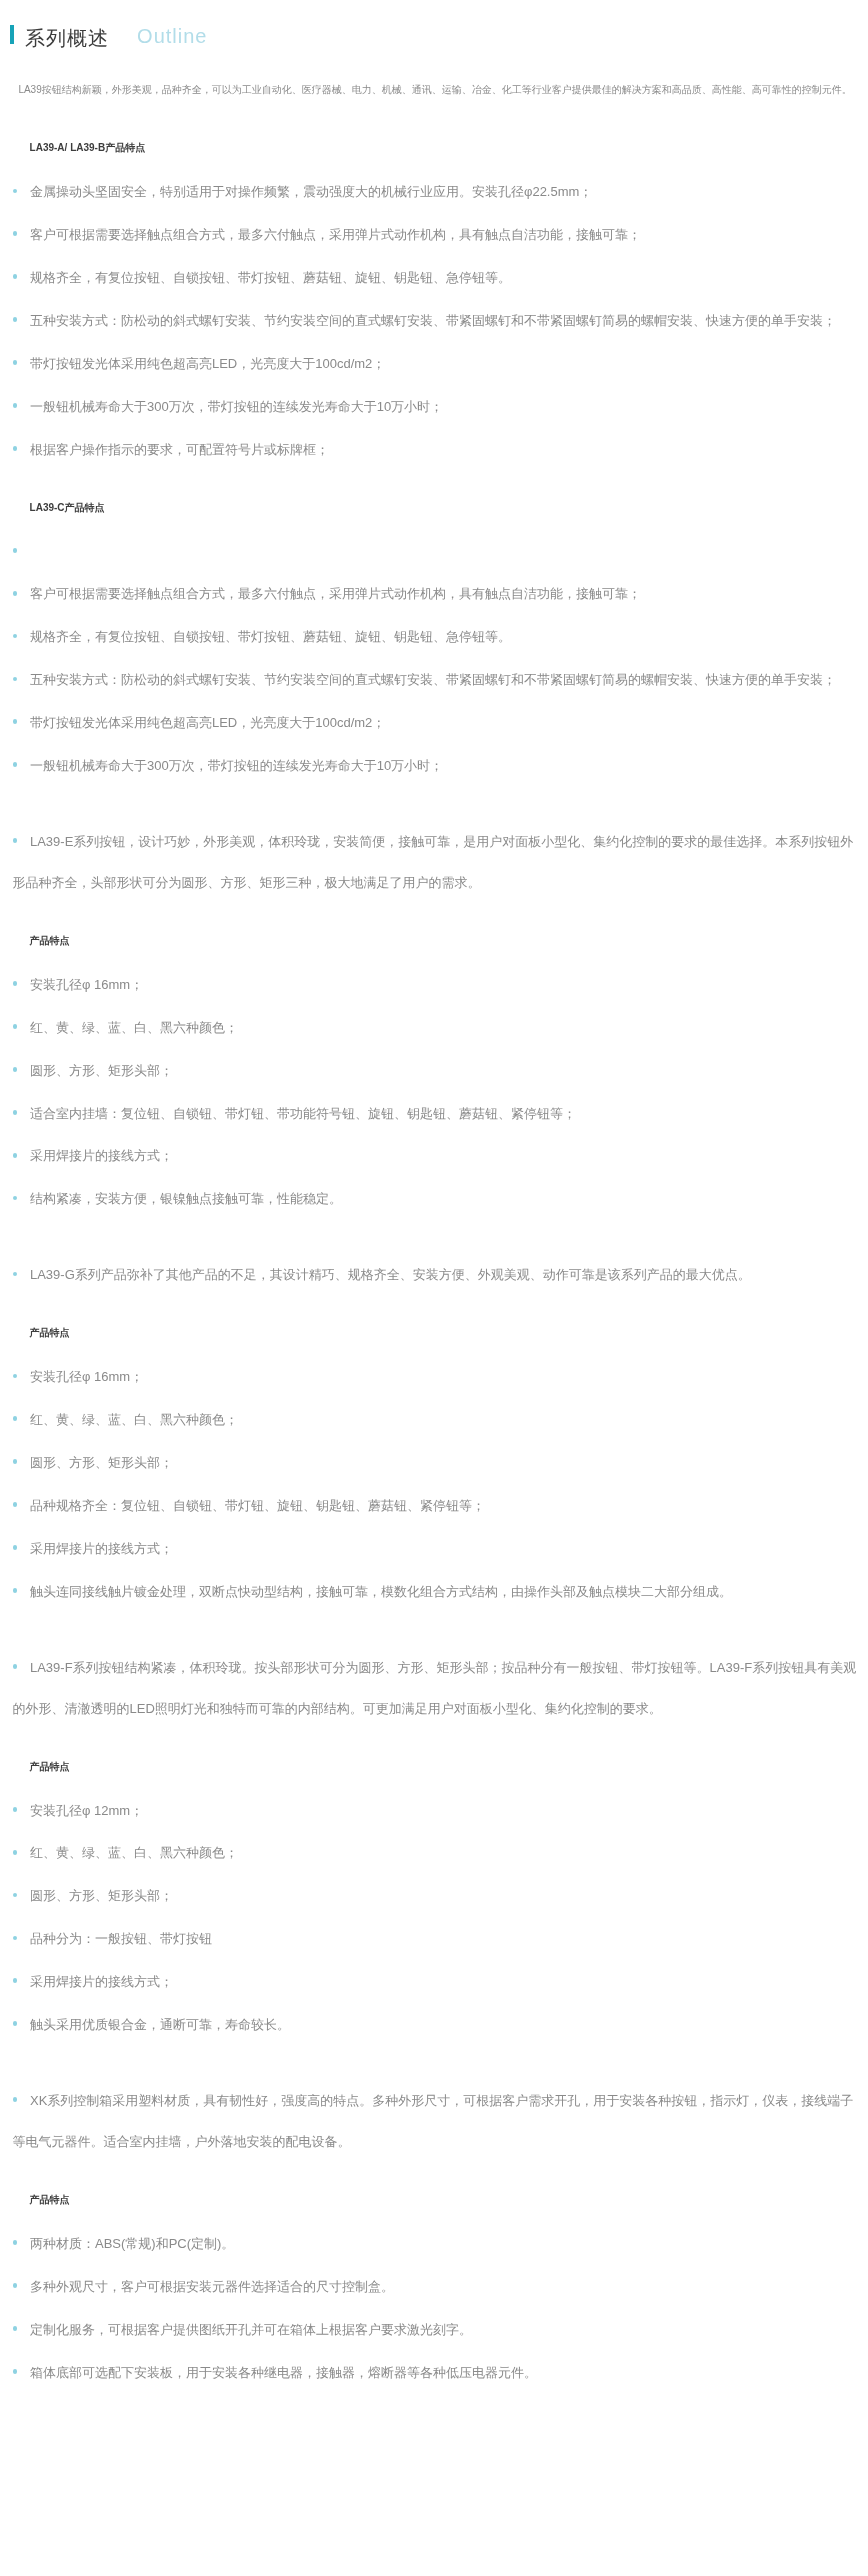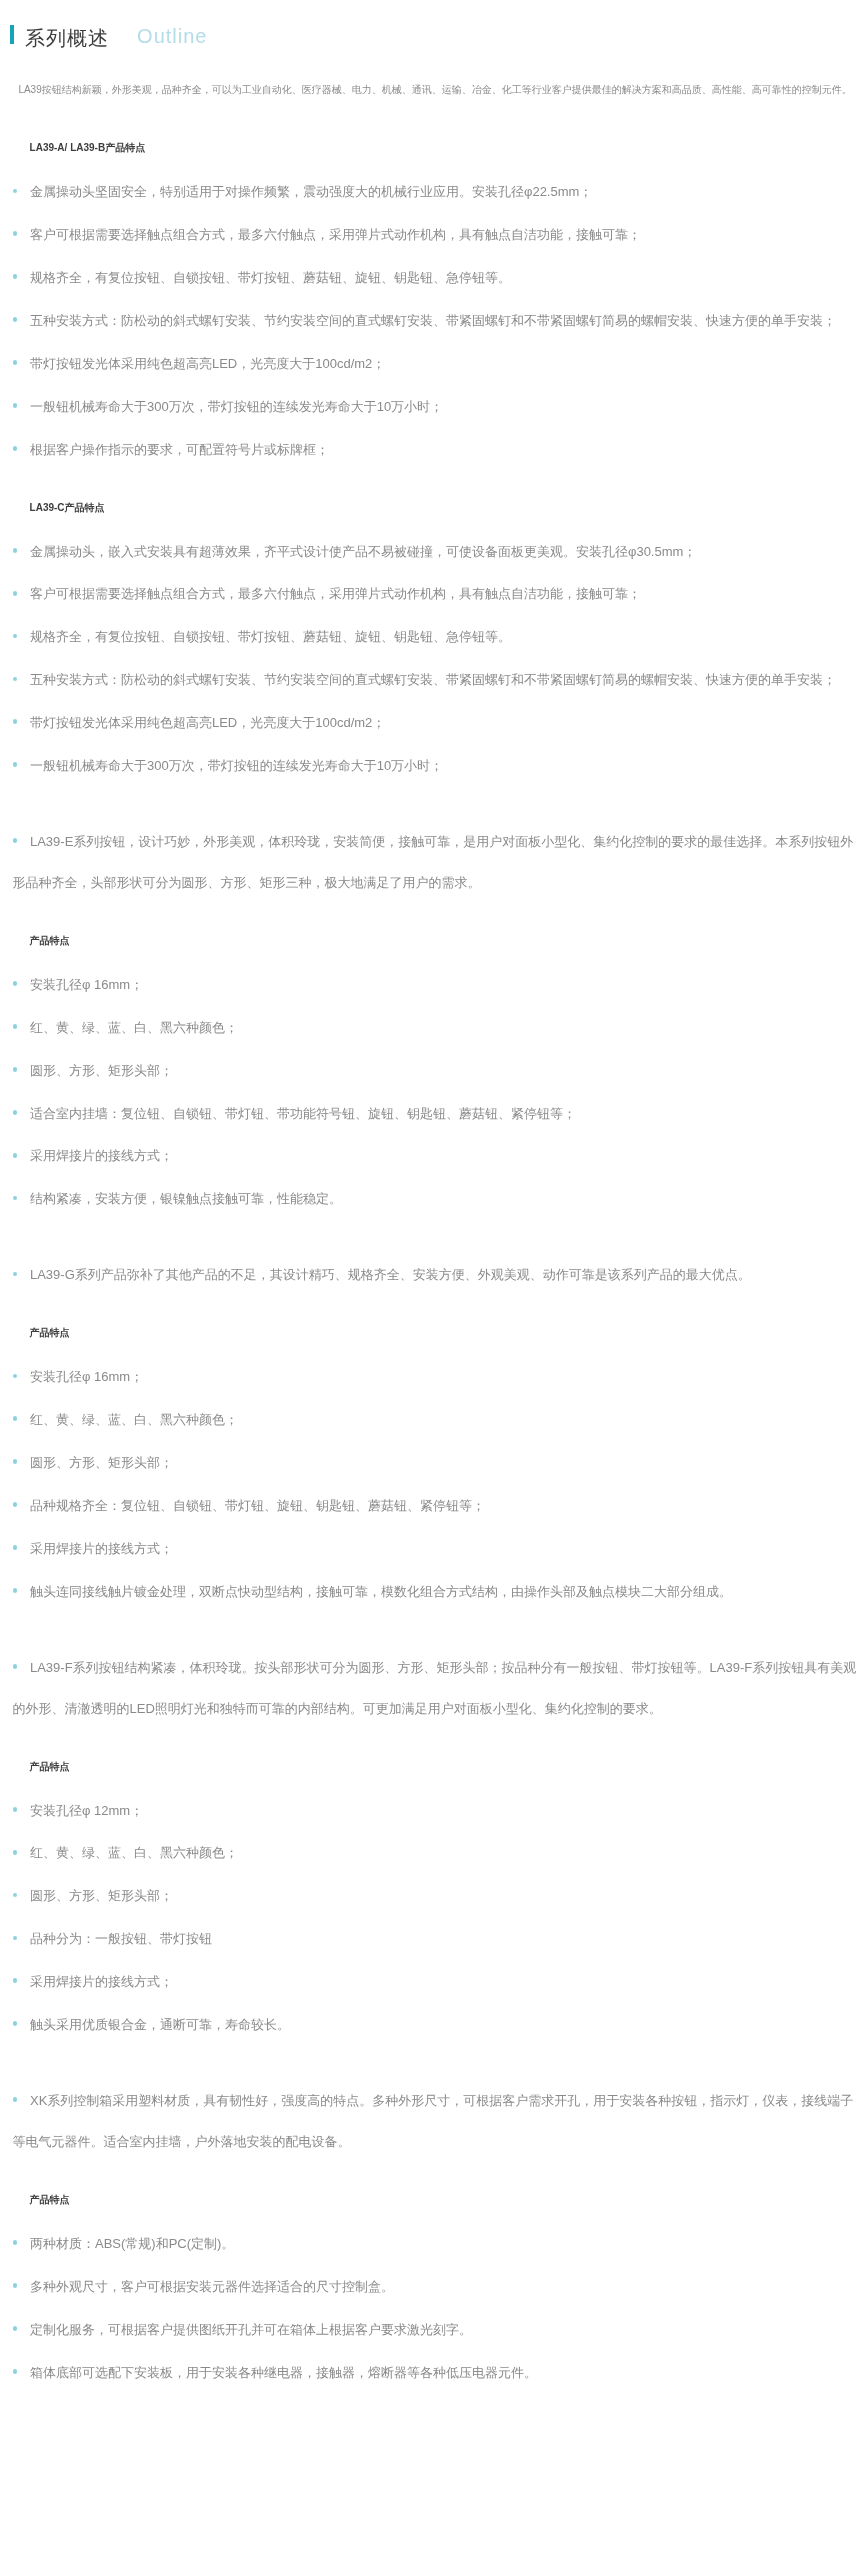--- a/index.html
+++ b/index.html
@@ -86,21 +86,21 @@
       <p class="intro-paragraph">LA39按钮结构新颖，外形美观，品种齐全，可以为工业自动化、医疗器械、电力、机械、通讯、运输、冶金、化工等行业客户提供最佳的解决方案和高品质、高性能、高可靠性的控制元件。</p>
       <h3 class="section-heading">LA39-A/ LA39-B产品特点</h3>
       <div class="bullet"><span class="dot"></span><span>金属操动头坚固安全，特别适用于对操作频繁，震动强度大的机械行业应用。安装孔径φ22.5mm；</span></div>
       <div class="bullet"><span class="dot"></span><span>客户可根据需要选择触点组合方式，最多六付触点，采用弹片式动作机构，具有触点自洁功能，接触可靠；</span></div>
       <div class="bullet"><span class="dot"></span><span>规格齐全，有复位按钮、自锁按钮、带灯按钮、蘑菇钮、旋钮、钥匙钮、急停钮等。</span></div>
       <div class="bullet"><span class="dot"></span><span>五种安装方式：防松动的斜式螺钉安装、节约安装空间的直式螺钉安装、带紧固螺钉和不带紧固螺钉简易的螺帽安装、快速方便的单手安装；</span></div>
       <div class="bullet"><span class="dot"></span><span>带灯按钮发光体采用纯色超高亮LED，光亮度大于100cd/m2；</span></div>
       <div class="bullet"><span class="dot"></span><span>一般钮机械寿命大于300万次，带灯按钮的连续发光寿命大于10万小时；</span></div>
       <div class="bullet"><span class="dot"></span><span>根据客户操作指示的要求，可配置符号片或标牌框；</span></div>
       <h3 class="section-heading">LA39-C产品特点</h3>
-      <div class="bullet"><span class="dot"></span><span>金属操动头，嵌入式安装具有超薄效果，齐平式设计使产品不易被碰撞，可使设备面板更美观。安装孔径φ30.5mm；</span></div>
+      <div class="bullet"><span class="dot"></span></div>
       <div class="bullet"><span class="dot"></span><span>客户可根据需要选择触点组合方式，最多六付触点，采用弹片式动作机构，具有触点自洁功能，接触可靠；</span></div>
       <div class="bullet"><span class="dot"></span><span>规格齐全，有复位按钮、自锁按钮、带灯按钮、蘑菇钮、旋钮、钥匙钮、急停钮等。</span></div>
       <div class="bullet"><span class="dot"></span><span>五种安装方式：防松动的斜式螺钉安装、节约安装空间的直式螺钉安装、带紧固螺钉和不带紧固螺钉简易的螺帽安装、快速方便的单手安装；</span></div>
       <div class="bullet"><span class="dot"></span><span>带灯按钮发光体采用纯色超高亮LED，光亮度大于100cd/m2；</span></div>
       <div class="bullet"><span class="dot"></span><span>一般钮机械寿命大于300万次，带灯按钮的连续发光寿命大于10万小时；</span></div>
       <div class="bullet lead"><span class="dot"></span><span>LA39-E系列按钮，设计巧妙，外形美观，体积玲珑，安装简便，接触可靠，是用户对面板小型化、集约化控制的要求的最佳选择。本系列按钮外形品种齐全，头部形状可分为圆形、方形、矩形三种，极大地满足了用户的需求。</span></div>
       <h3 class="section-heading">产品特点</h3>
       <div class="bullet"><span class="dot"></span><span>安装孔径φ 16mm；</span></div>
       <div class="bullet"><span class="dot"></span><span>红、黄、绿、蓝、白、黑六种颜色；</span></div>
       <div class="bullet"><span class="dot"></span><span>圆形、方形、矩形头部；</span></div>

